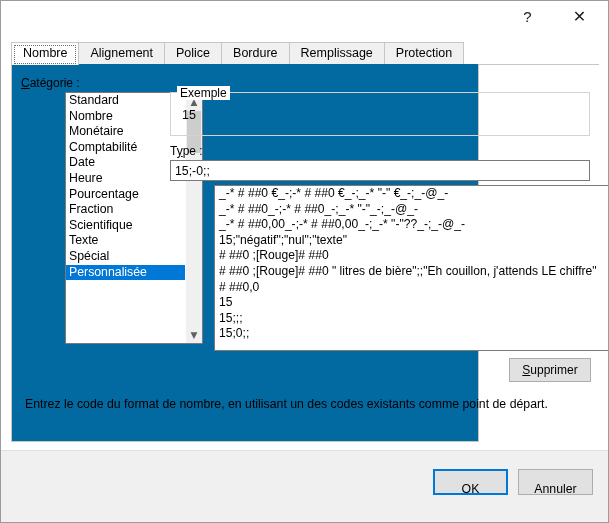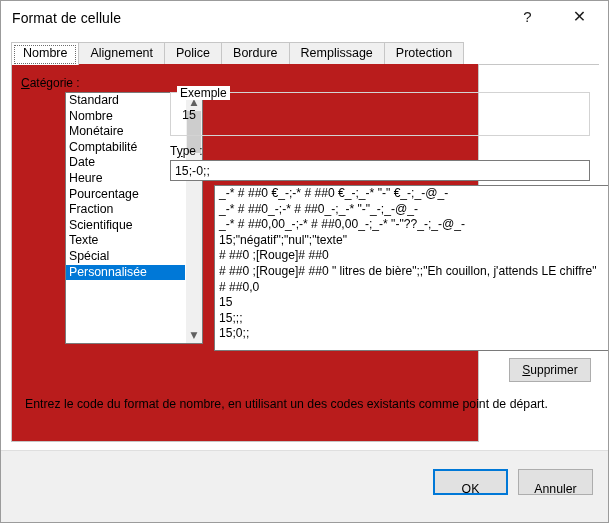--- a/index.html
+++ b/index.html
@@ -103,21 +103,21 @@
     pointer-events: none;
   }
 
   
   .content {
     position: absolute;
     left: 10px;
     top: 63px;
     width: 468px;
     height: 378px;
-    background: #b91c1c;
+    background: #0369a1;
     border: 1px solid #c6c6c6;
     border-top: none;
     box-sizing: border-box;
   }
 
   .field-label {
     position: absolute;
     font-size: 12px;
     color: #000000;
     white-space: nowrap;
@@ -317,21 +317,20 @@
     left: 517px;
     width: 75px;
   }
 </style>
 </head>
 <body>
 
 <div id="dialog">
 
   <div class="titlebar">
-    <div class="title-text">Format de cellule</div>
     <div class="titlebar-btn help">
       <span class="glyph-help">?</span>
     </div>
     <div class="titlebar-btn close">
       <span class="glyph-close">✕</span>
     </div>
   </div>
 
   <div class="tabstrip">
     <div class="tab active">

